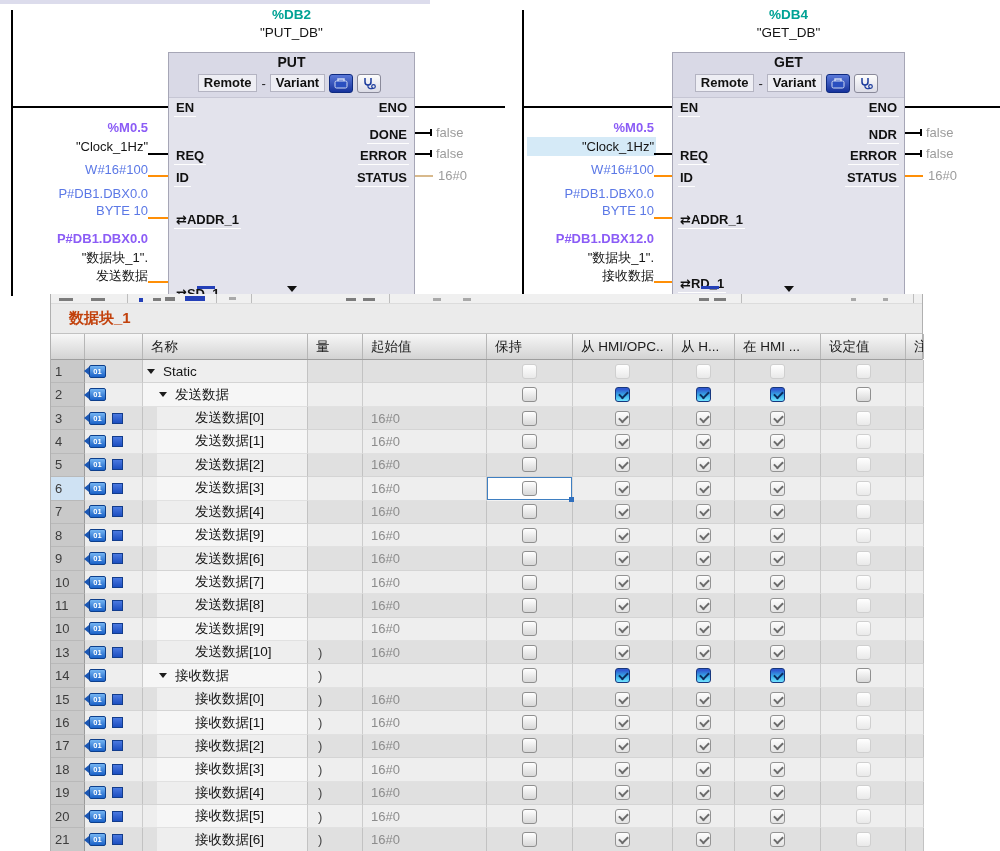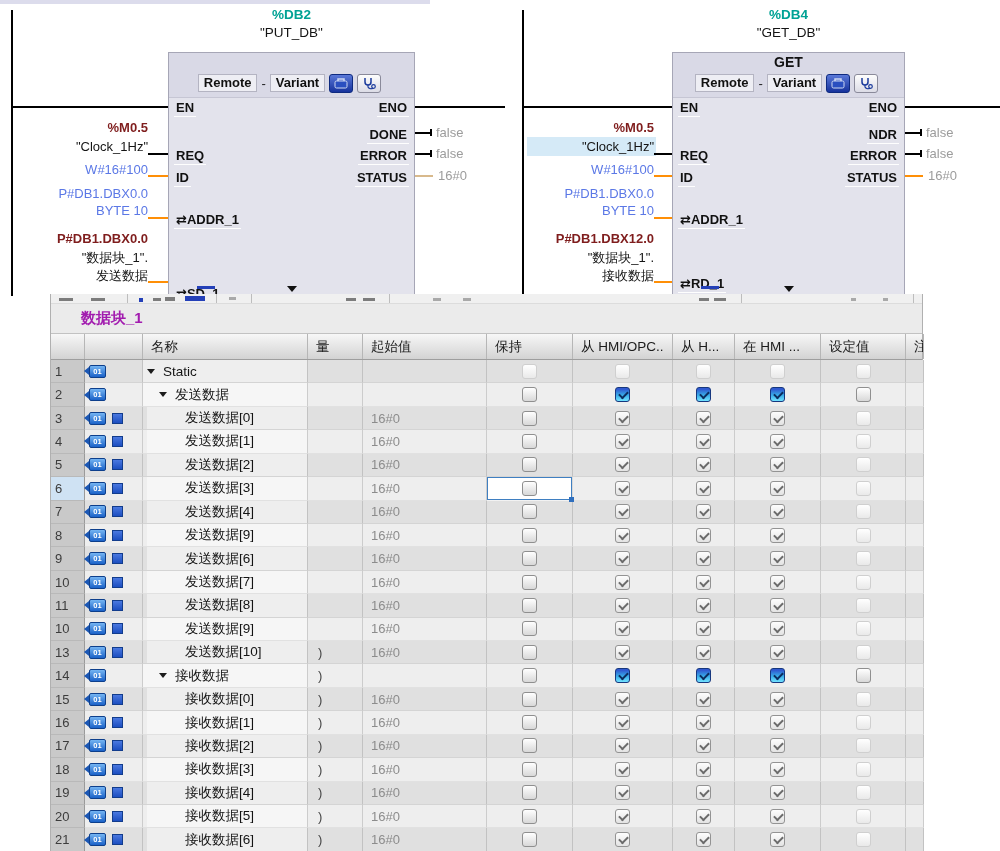--- a/index.html
+++ b/index.html
@@ -20,37 +20,37 @@
   .bsub{position:absolute;top:19px;left:0;right:4px;height:22px;display:flex;align-items:center;justify-content:center;gap:4px;}
   .tbox{background:#eeeef4;border:1px solid #b4b4c2;padding:0 5px;font-weight:bold;font-size:13px;line-height:16px;color:#111;}
   .ibtn{width:22px;height:17px;border:1px solid #8a8a9a;border-radius:3px;background:linear-gradient(#fdfdfd,#dcdce6);
         display:flex;align-items:center;justify-content:center;padding:0;}
   .ibtn.dark{background:linear-gradient(#5a78d8,#16329c);border-color:#0e2a80;}
   .pin{position:absolute;font-weight:600;font-size:13px;color:#111;padding:0 2px 1px 2px;
        border-bottom:1px solid rgba(255,255,255,.95);}
   .pinL{left:5px;}
   .pinR{right:5px;}
   .opr{position:absolute;width:130px;text-align:right;font-size:13px;line-height:15px;white-space:nowrap;}
-  .teal{color:#7f1d1d;font-weight:bold;}
+  .teal{color:#8b5cf6;font-weight:bold;}
   .blue{color:#5b78e6;}
   .blk{color:#141414;}
   .oval{position:absolute;color:#9c9c9c;font-size:13px;}
   .expander{position:absolute;bottom:3px;left:50%;margin-left:-5px;width:0;height:0;
             border-left:5px solid transparent;border-right:5px solid transparent;border-top:6px solid #111;}
   .bardash{position:absolute;bottom:6px;left:28px;width:18px;height:3px;background:#2440b8;}
   .hl{position:absolute;background:#d5eaf7;}
   
   #panel{position:absolute;left:50px;top:294px;width:873px;height:557px;background:#ebebeb;
          border-left:1px solid #b0b0b0;border-right:1px solid #b0b0b0;box-sizing:border-box;}
   #tb-toolbar{position:relative;height:9px;background:#f0f0f0;border-bottom:1px solid #dcdcdc;overflow:hidden;}
   .frag{position:absolute;background:#7c7c7c;}
   .frag.b{background:#2440b8;}
   .frag.sep{background:#bdbdbd;}
   #tb-title{height:29px;display:flex;align-items:center;background:#ebebeb;
-            font-size:15px;font-weight:bold;color:#a21caf;padding-left:30px;box-sizing:border-box;}
+            font-size:15px;font-weight:bold;color:#c2410c;padding-left:18px;box-sizing:border-box;}
   .grid{display:grid;grid-template-columns:34px 58px 165px 55px 124px 86px 100px 62px 86px 85px 18px;}
   #tb-head{height:27px;background:linear-gradient(#f7f7f7,#d3d3d3);border-top:1px solid #c2c2c2;border-bottom:1px solid #9e9e9e;box-sizing:border-box;}
   #tb-head .hc{display:flex;align-items:center;font-size:13.5px;color:#1c1c1c;
                border-right:1px solid #b6b6b6;padding-left:8px;box-sizing:border-box;white-space:nowrap;overflow:hidden;}
   #tb-body{position:relative;}
   .trow{height:23.43px;box-sizing:border-box;}
   .trow .c{position:relative;box-sizing:border-box;border-right:1px solid rgba(120,120,120,.28);
            border-bottom:1px solid rgba(0,0,0,.05);display:flex;align-items:center;overflow:visible;}
   .r-odd .c{background:#e0e0e0;}
   .r-even .c{background:#eeeeee;}
@@ -64,21 +64,21 @@
   .tag::before{content:'';position:absolute;left:-6px;top:1.5px;width:0;height:0;
        border-top:4px solid transparent;border-bottom:4px solid transparent;border-right:5px solid #1b57b4;}
   .tag::after{content:'01';}
   .sq{width:9px;height:9px;background:linear-gradient(#4a78e0,#1c4ec0);border:1px solid #123c8c;flex:none;}
   .namec{padding:0;}
   .ninner{height:100%;flex:1;display:flex;align-items:center;background:rgba(255,255,255,.45);}
   .tri{width:0;height:0;border-left:4.5px solid transparent;border-right:4.5px solid transparent;
        border-top:5.5px solid #1c1c1c;margin:0 8px 0 4px;flex:none;}
   .nm{font-size:13.5px;color:#141414;white-space:nowrap;}
   .k-group .tri{margin-left:16px;}
-  .k-child .ninner{margin-left:4px;}
+  .k-child .ninner{margin-left:14px;}
   .k-child .nm{padding-left:38px;}
   .k-static .sq,.k-group .sq{visibility:hidden;}
   .truncc{padding-left:10px;color:#444;}
   .startc{padding-left:8px;color:#8c8c8c;}
   .cbc{justify-content:center;}
   .cb{width:15px;height:15px;border-radius:3px;box-sizing:border-box;position:relative;flex:none;}
   .cb.dis{border:1px solid #cfcfcf;background:linear-gradient(#ffffff,#e9e9e9);}
   .cb.en{border:1px solid #8f8f8f;background:linear-gradient(#ffffff,#d8d8d8);}
   .cb.gray{border:1px solid #939393;background:linear-gradient(#fdfdfd,#e3e3e3);}
   .cb.gray::after,.cb.blue::after{content:'';position:absolute;left:3px;top:3px;width:7px;height:4px;
@@ -93,20 +93,21 @@
 
 <div id="root">
   <div class="top-strip"></div>
 
   <div class="rail" style="left:11px;top:10px;height:286px;"></div>
   <div class="dbnum" style="left:168px;width:247px;top:7px;">%DB2</div>
   <div class="dbname" style="left:168px;width:247px;top:25px;">"PUT_DB"</div>
 
   <div class="fbox" style="left:168px;width:247px;">
     <div class="bhead"></div>
+    <div class="btitle">PUT</div>
     <div class="bsub">
       <span class="tbox">Remote</span>
       <span>-</span>
       <span class="tbox">Variant</span>
       <span class="ibtn dark">
         <svg width="14" height="11" viewBox="0 0 14 11">
             <path d="M4 3 v-2 h6 v2" stroke="#cdd8f2" stroke-width="1.5" fill="none"></path>
             <rect x="1" y="3" width="12" height="7" rx="1.5" fill="#2a4fc0" stroke="#cdd8f2" stroke-width="1"></rect>
           </svg>
       </span>

